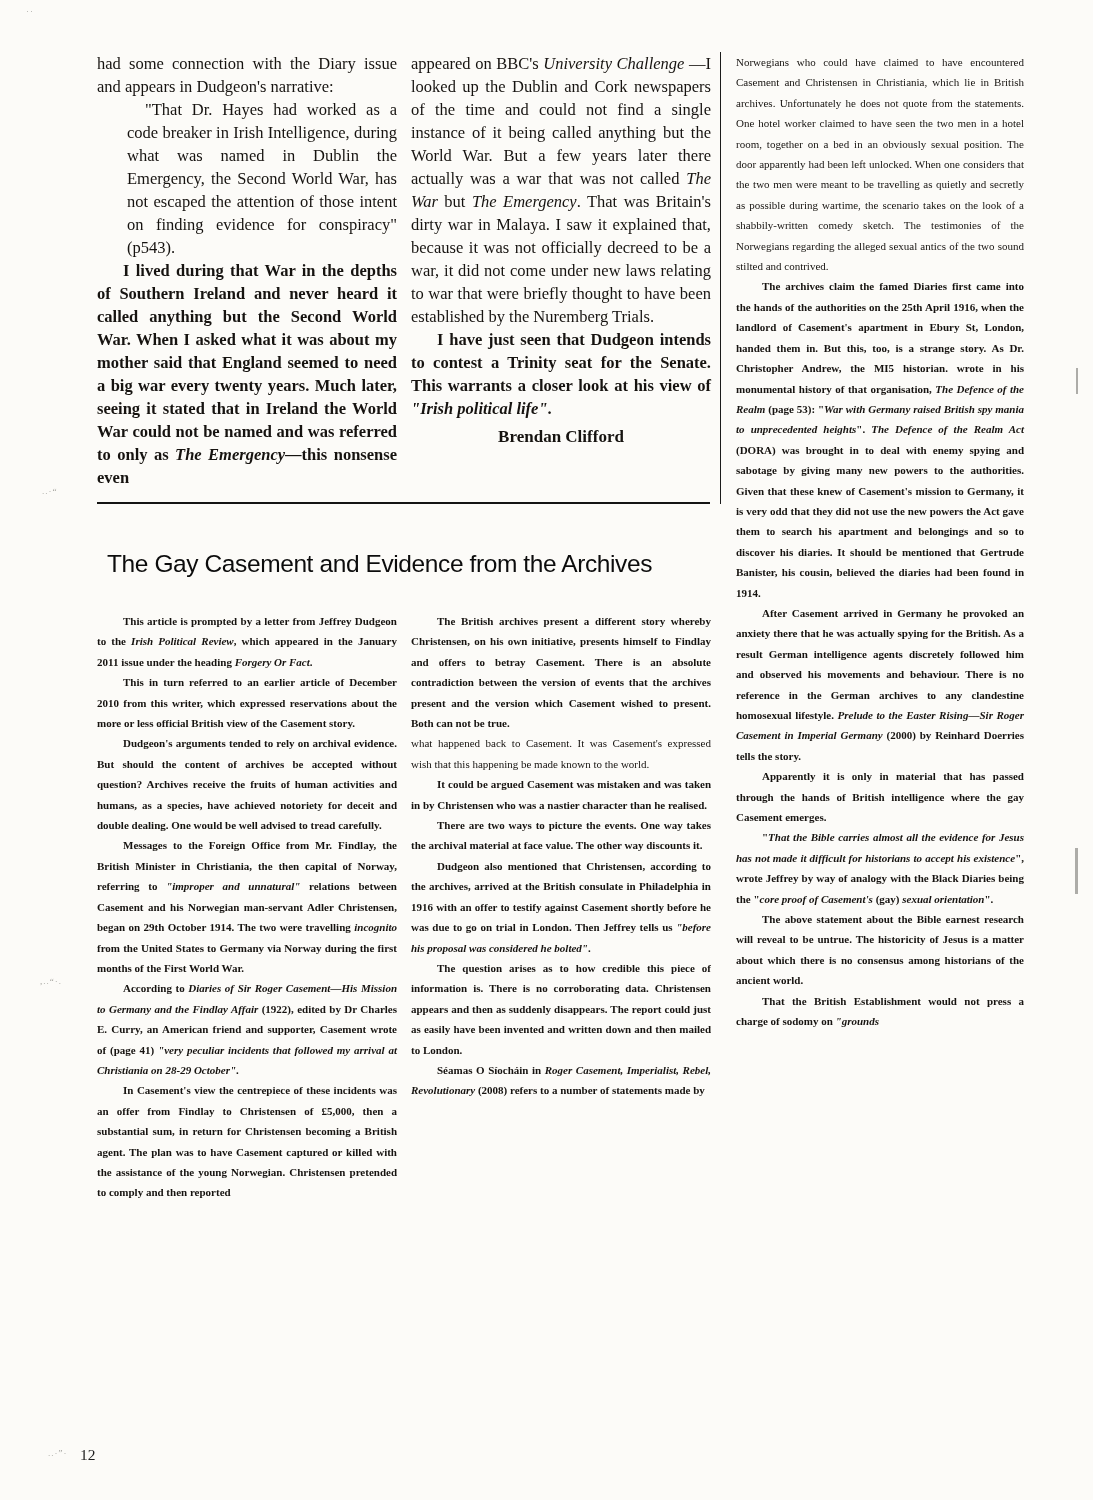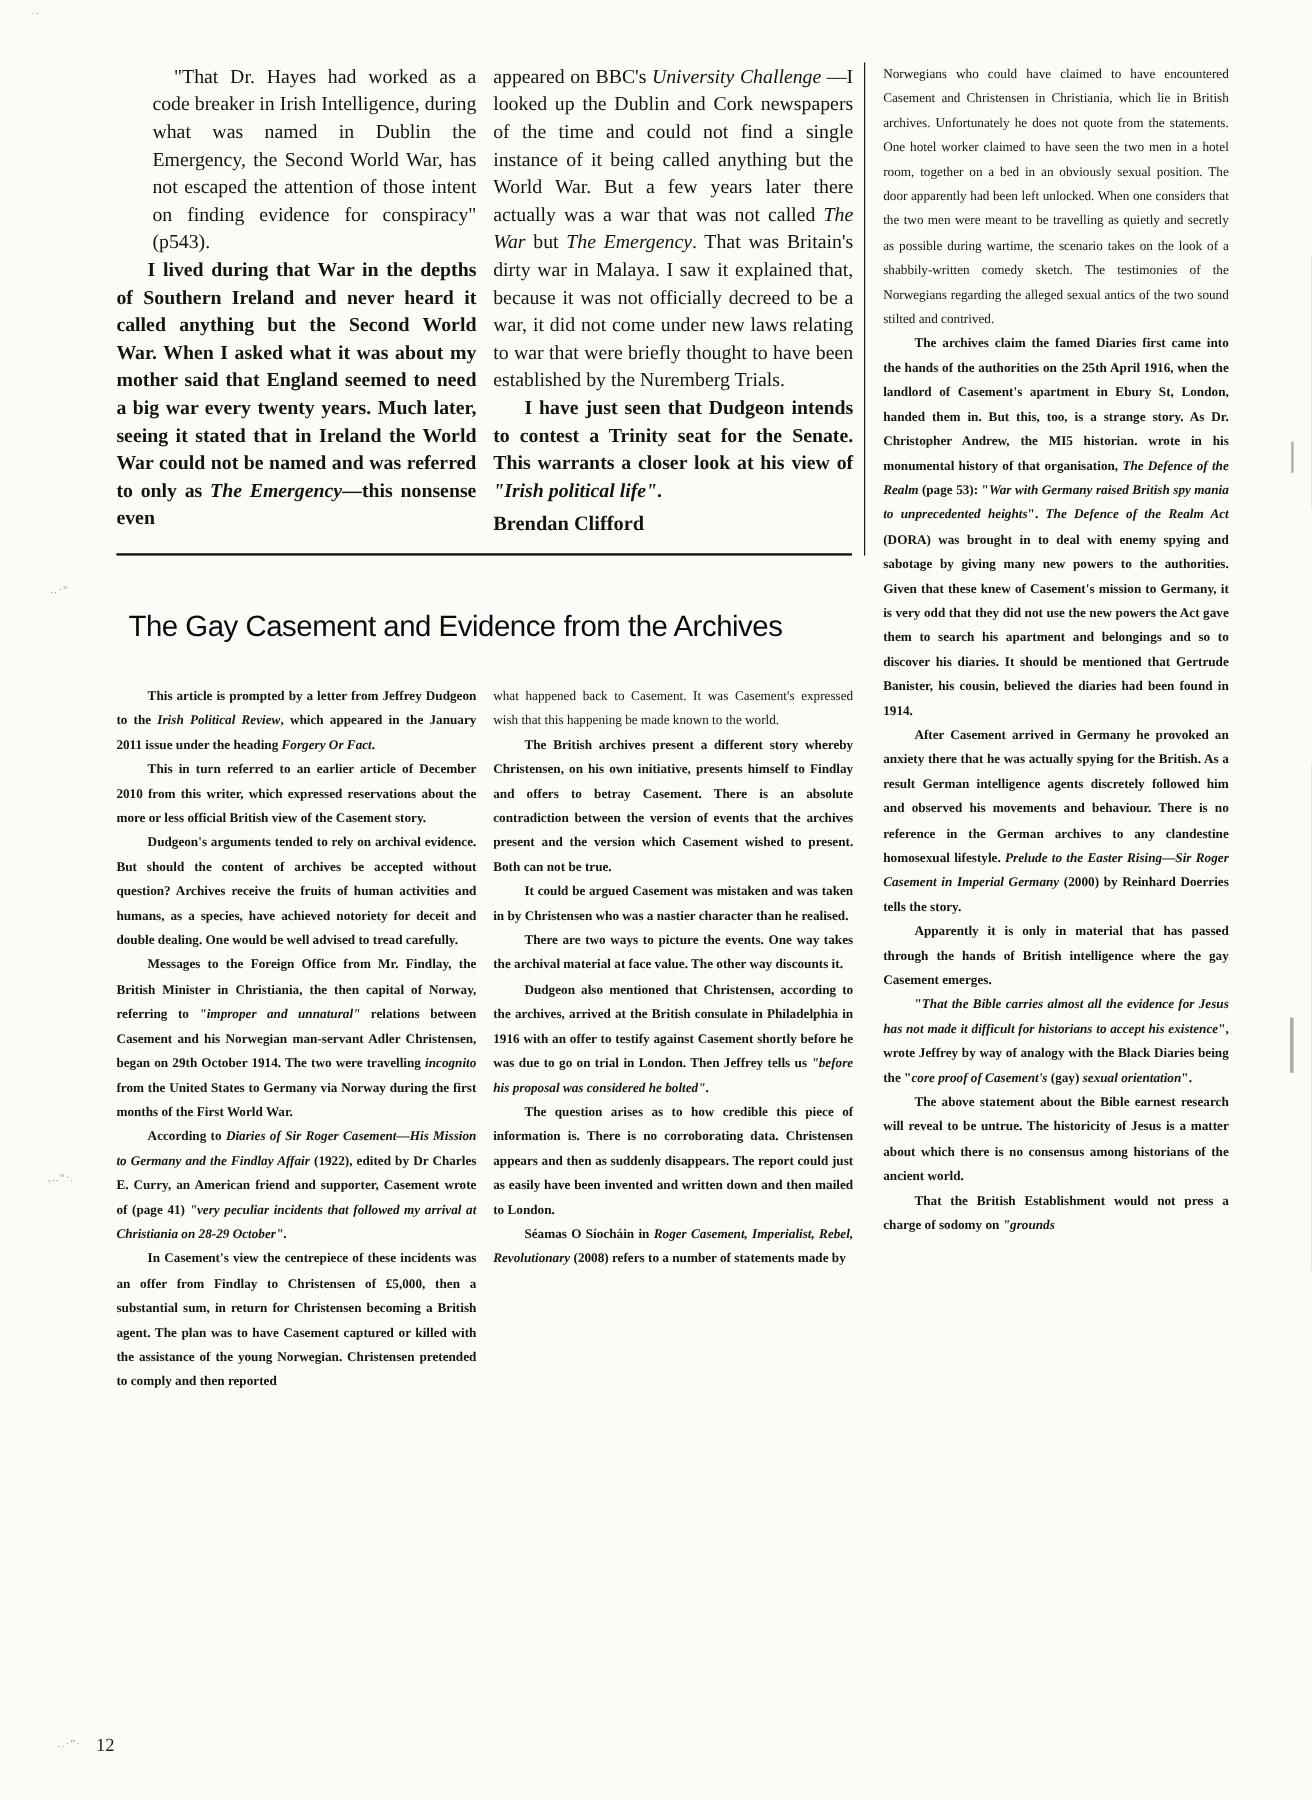--- a/index.html
+++ b/index.html
@@ -27,21 +27,21 @@
     font-size: 24.5px;
     letter-spacing: -0.4px;
     color: #0c0c0c;
     margin: 46px 0 33px 10px;
     white-space: nowrap;
   }
   .right-col { width: 288px; flex: none; margin-left: 15px; }
   p.para { margin: 0; }
   p.para.indent { text-indent: 26px; font-weight: bold; }
   p.para.quote { margin-left: 30px; text-indent: 18px; }
-  p.para.byline { text-align: left; font-size: 17px; margin-top: 5px; }
+  p.para.byline { text-align: center; font-size: 17px; margin-top: 5px; }
   .gap-s { margin-top: 6px; }
   .gap-m { margin-top: 14px; }
   .gap-l { margin-top: 22px; }
   em { font-style: italic; }
   strong { font-weight: bold; }
   .page-number {
     position: absolute; left: 80px; top: 1446px;
     font-size: 15.5px; color: #1d1d1d;
   }
   .artifact { position: absolute; background: #6b6b66; opacity: .55; }
@@ -51,20 +51,21 @@
 <body>
 
 <div class="page">
   <div class="row">
 
     <div class="left-area">
 
       <div class="top-block">
         <div class="cols2">
           <div class="col toptext">
+              <p class="para body"><span>had some connection with the Diary issue and appears in Dudgeon's narrative:</span></p>
               <p class="para quote gap-s"><span>"That Dr. Hayes had worked as a code breaker in Irish Intelligence, during what was named in Dublin the Emergency, the Second World War, has not escaped the attention of those intent on finding evidence for conspiracy" (p543).</span></p>
               <p class="para body indent gap-s"><span>I lived during that War in the depths of Southern Ireland and never heard it called anything but the Second World War. When I asked what it was about my mother said that England seemed to need a big war every twenty years. Much later, seeing it stated that in Ireland the World War could not be named and was referred to only as </span><em>The Emergency</em><span>—this nonsense even</span></p>
             </div>
           <div class="col toptext">
               <p class="para body"><span>appeared on BBC's </span><em>University Challenge</em><span> —I looked up the Dublin and Cork newspapers of the time and could not find a single instance of it being called anything but the World War. But a few years later there actually was a war that was not called </span><em>The War</em><span> but </span><em>The Emergency</em><span>. That was Britain's dirty war in Malaya. I saw it explained that, because it was not officially decreed to be a war, it did not come under new laws relating to war that were briefly thought to have been established by the Nuremberg Trials.</span></p>
               <p class="para body indent"><span>I have just seen that Dudgeon intends to contest a Trinity seat for the Senate. This warrants a closer look at his view of </span><em>"Irish political life"</em><span>.</span></p>
               <p class="para byline gap-s"><strong>Brendan Clifford</strong></p>
             </div>
         </div>
         <div class="hrule"></div>
@@ -75,22 +76,22 @@
       <div class="cols2 bodytext">
         <div class="col">
             <p class="para body indent"><span>This article is prompted by a letter from Jeffrey Dudgeon to the </span><em>Irish Political Review</em><span>, which appeared in the January 2011 issue under the heading </span><em>Forgery Or Fact</em><span>.</span></p>
             <p class="para body indent"><span>This in turn referred to an earlier article of December 2010 from this writer, which expressed reservations about the more or less official British view of the Casement story.</span></p>
             <p class="para body indent"><span>Dudgeon's arguments tended to rely on archival evidence. But should the content of archives be accepted without question? Archives receive the fruits of human activities and humans, as a species, have achieved notoriety for deceit and double dealing. One would be well advised to tread carefully.</span></p>
             <p class="para body indent"><span>Messages to the Foreign Office from Mr. Findlay, the British Minister in Christiania, the then capital of Norway, referring to </span><em>"improper and unnatural"</em><span> relations between Casement and his Norwegian man-servant Adler Christensen, began on 29th October 1914. The two were travelling </span><em>incognito</em><span> from the United States to Germany via Norway during the first months of the First World War.</span></p>
             <p class="para body indent gap-m"><span>According to </span><em>Diaries of Sir Roger Casement—His Mission to Germany and the Findlay Affair</em><span> (1922), edited by Dr Charles E. Curry, an American friend and supporter, Casement wrote of (page 41) </span><em>"very peculiar incidents that followed my arrival at Christiania on 28-29 October"</em><span>.</span></p>
             <p class="para body indent"><span>In Casement's view the centrepiece of these incidents was an offer from Findlay to Christensen of £5,000, then a substantial sum, in return for Christensen becoming a British agent. The plan was to have Casement captured or killed with the assistance of the young Norwegian. Christensen pretended to comply and then reported</span></p>
           </div>
         <div class="col">
+            <p class="para body indent"><span>The British archives present a different story whereby Christensen, on his own initiative, presents himself to Findlay and offers to betray Casement. There is an absolute contradiction between the version of events that the archives present and the version which Casement wished to present. Both can not be true.</span></p>
             <p class="para body"><span>what happened back to Casement. It was Casement's expressed wish that this happening be made known to the world.</span></p>
-            <p class="para body indent"><span>The British archives present a different story whereby Christensen, on his own initiative, presents himself to Findlay and offers to betray Casement. There is an absolute contradiction between the version of events that the archives present and the version which Casement wished to present. Both can not be true.</span></p>
             <p class="para body indent"><span>It could be argued Casement was mistaken and was taken in by Christensen who was a nastier character than he realised.</span></p>
             <p class="para body indent"><span>There are two ways to picture the events. One way takes the archival material at face value. The other way discounts it.</span></p>
             <p class="para body indent gap-m"><span>Dudgeon also mentioned that Christensen, according to the archives, arrived at the British consulate in Philadelphia in 1916 with an offer to testify against Casement shortly before he was due to go on trial in London. Then Jeffrey tells us </span><em>"before his proposal was considered he bolted"</em><span>.</span></p>
             <p class="para body indent gap-s"><span>The question arises as to how credible this piece of information is. There is no corroborating data. Christensen appears and then as suddenly disappears. The report could just as easily have been invented and written down and then mailed to London.</span></p>
             <p class="para body indent gap-l"><span>Séamas O Síocháin in </span><em>Roger Casement, Imperialist, Rebel, Revolutionary</em><span> (2008) refers to a number of statements made by</span></p>
           </div>
       </div>
 
     </div>
 

